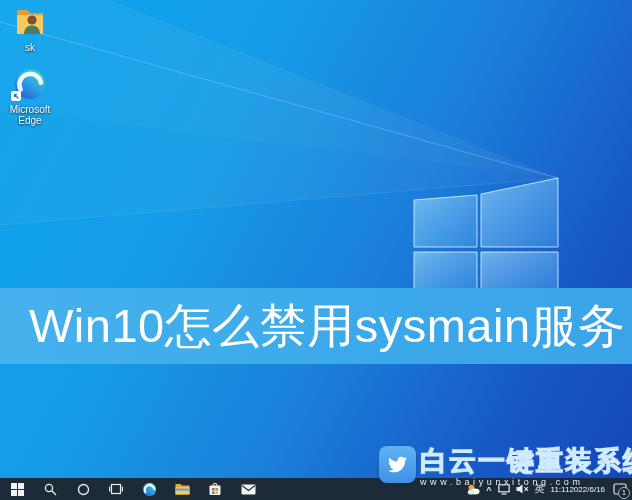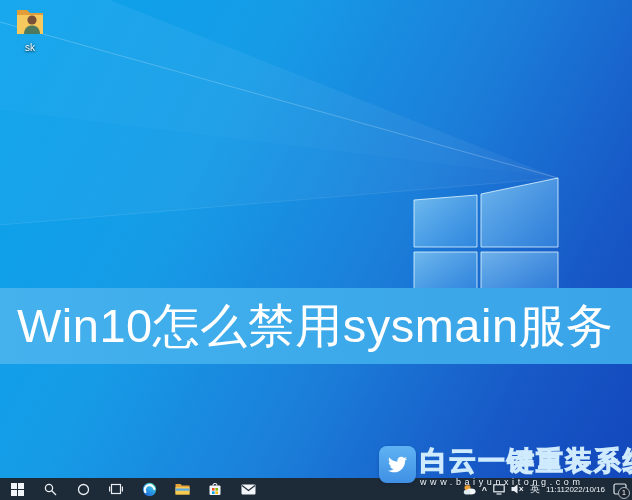--- a/index.html
+++ b/index.html
@@ -15,21 +15,21 @@
   .desk-icon .lbl{margin-top:2px;font-size:10px;line-height:11px;color:#fff;text-align:center;
     text-shadow:0 1px 2px rgba(0,0,0,.65),0 0 3px rgba(0,0,0,.4);max-width:52px;}
   .shortcut-badge{position:absolute;left:-1px;bottom:1px;width:10px;height:10px;background:#fff;border-radius:2px;
     display:flex;align-items:center;justify-content:center;box-shadow:0 0 1px rgba(0,0,0,.4);}
 
   
   .banner{position:absolute;left:0;top:288px;width:632px;height:76px;z-index:4;
     background:linear-gradient(90deg,#45b2ee 0%,#3ca9ea 55%,#3aa4e8 100%);
     display:flex;align-items:center;}
   .banner-text{color:#ffffff;font-size:47px;font-weight:500;letter-spacing:0.5px;
-    padding-left:17px;white-space:nowrap;}
+    padding-left:29px;white-space:nowrap;}
 
   
   .watermark{position:absolute;left:379px;top:446px;z-index:8;display:flex;align-items:flex-start;}
   .wm-tile{width:37px;height:37px;border-radius:8px;background:linear-gradient(180deg,#5fb3f3,#3f90e5);
     display:flex;align-items:center;justify-content:center;box-shadow:0 1px 3px rgba(0,20,60,.3);}
   .wm-right{margin-left:4px;display:flex;flex-direction:column;}
   .wm-brand{font-size:27px;line-height:30px;font-weight:700;letter-spacing:2px;white-space:nowrap;
     color:rgba(120,190,242,.50);-webkit-text-stroke:1.2px rgba(215,240,255,.95);}
   .wm-url{margin-top:1px;font-size:9px;letter-spacing:3.6px;color:#eef7ff;white-space:nowrap;
     text-shadow:0 1px 1px rgba(0,0,0,.5);}
@@ -84,20 +84,41 @@
           <path d="M4 10 h26 v19 H4 Z" fill="#f6c95f"></path>
           <circle cx="19" cy="15" r="4.6" fill="#7a5138"></circle>
           <path d="M11 29 c0-6 4-8.5 8-8.5 s8 2.5 8 8.5 Z" fill="#4d7a5e"></path>
         </svg>
       </div>
       <div class="lbl">sk</div>
     </div>
 
 
 
+    <div class="desk-icon">
+      <div class="glyph">
+        <svg width="34" height="34" viewBox="0 0 36 36">
+          <defs>
+            <linearGradient id="edgeG" x1="0.85" y1="0" x2="0.15" y2="1">
+              <stop offset="0" stop-color="#45d6a9"></stop>
+              <stop offset="0.5" stop-color="#2da0e8"></stop>
+              <stop offset="1" stop-color="#1e5fd0"></stop>
+            </linearGradient>
+          </defs>
+          <circle cx="18" cy="18" r="16" fill="url(#edgeG)"></circle>
+          <path d="M8 24 A 11.5 11.5 0 1 1 29.5 16.5" fill="none" stroke="#f2fbff" stroke-width="5" stroke-linecap="round" opacity="0.95"></path>
+        </svg>
+        <span class="shortcut-badge">
+          <svg width="8" height="8" viewBox="0 0 8 8">
+            <path d="M6.5 6.5 L2.5 2.5 M2.5 5 L2.5 2.5 L5 2.5" fill="none" stroke="#2f6fd6" stroke-width="1.2"></path>
+          </svg>
+        </span>
+      </div>
+      <div class="lbl">Microsoft Edge</div>
+    </div>
 
   </div>
 
   <div class="banner">
     <div class="banner-text">Win10怎么禁用sysmain服务</div>
   </div>
 
   <div class="watermark">
     <div class="wm-tile">
       <svg width="23" height="23" viewBox="0 0 24 24">
@@ -209,21 +230,21 @@
           <path d="M0.5 3 h2.5 L6.5 0.5 v9 L3 7 H0.5 Z" fill="#e9eff4"></path>
           <line x1="8.5" y1="3" x2="12" y2="6.8" stroke="#e9eff4" stroke-width="1.1"></line>
           <line x1="12" y1="3" x2="8.5" y2="6.8" stroke="#e9eff4" stroke-width="1.1"></line>
         </svg>
       </span>
 
       <span class="tray-item tray-ime">英</span>
 
       <span class="tray-item tray-clock">
         <span class="tray-time">11:11</span>
-        <span class="tray-date">2022/10/16</span>
+        <span class="tray-date">2022/6/16</span>
       </span>
 
       <span class="tray-item tray-notif">
         <svg width="14" height="12" viewBox="0 0 14 12">
           <rect x="1" y="1" width="12" height="10" rx="1.5" fill="none" stroke="#dfe7ee" stroke-width="1.2"></rect>
         </svg>
         <span class="notif-badge">1</span>
       </span>
 
     </div>

